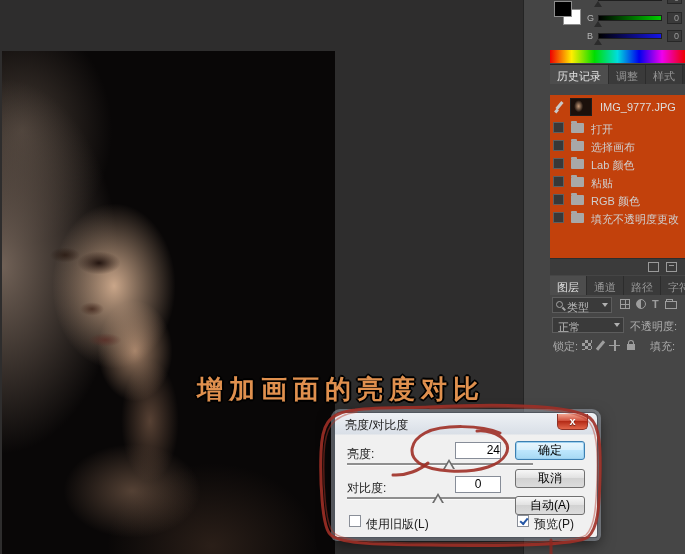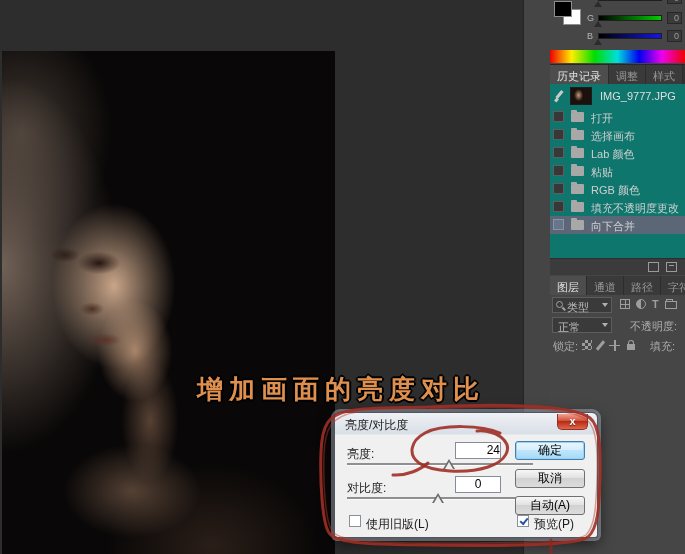--- a/index.html
+++ b/index.html
@@ -47,21 +47,21 @@
      border:1px solid #272727;color:#9c9c9c;font-size:9px;text-align:right;padding-right:2px;line-height:10px;}
   .spectrum{position:absolute;left:0;top:50px;width:135px;height:13px;
     background:linear-gradient(to right,#e00 0%,#fe0 16%,#0d0 33%,#0dd 50%,#00e 66%,#e0e 83%,#e00 100%);}
 
   
   .tabbar{position:absolute;left:0;width:135px;height:20px;background:#323232;border-top:1px solid #272727;display:flex;}
   .tab{padding:4px 7px 3px;color:#979797;font-size:11px;background:#3a3a3a;border-right:1px solid #2c2c2c;white-space:nowrap;}
   .tab.active{background:#4d4d4d;color:#e2e2e2;}
 
   
-  .histpanel{position:absolute;left:0;top:84px;width:135px;height:174px;background:#0f766e;text-decoration:underline;}
+  .histpanel{position:absolute;left:0;top:95px;width:135px;height:174px;background:#c2410c;text-decoration:underline;}
   .snaprow{position:absolute;left:0;top:2px;width:135px;height:21px;}
   .brush-icon{position:absolute;left:4px;top:4px;width:11px;height:12px;}
   .brush-icon::before{content:"";position:absolute;left:4px;top:0;width:3px;height:9px;background:#c9c9c9;transform:rotate(40deg);}
   .brush-icon::after{content:"";position:absolute;left:1px;top:8px;width:3px;height:4px;background:#c9c9c9;transform:rotate(40deg);}
   .minithumb{position:absolute;left:20px;top:1px;width:22px;height:18px;border:1px solid #1d1d1d;
     background:radial-gradient(6px 8px at 38% 45%, #c59a78, #1b100b 75%),#140c09;}
   .snaplabel{position:absolute;left:50px;top:4px;color:#dedede;}
   .hrow{position:relative;height:18px;width:135px;}
   .hrow.selected{background:#5b6677;}
   .hwell{position:absolute;left:3px;top:3px;width:11px;height:11px;background:#383838;border:1px solid #5e5e5e;}
@@ -222,25 +222,20 @@
             <div class="hicon"></div>
             <div class="hlabel">RGB 颜色</div>
           </div>
 
           <div class="hrow">
             <div class="hwell"></div>
             <div class="hicon"></div>
             <div class="hlabel">填充不透明度更改</div>
           </div>
 
-          <div class="hrow selected">
-            <div class="hwell"></div>
-            <div class="hicon"></div>
-            <div class="hlabel">向下合并</div>
-          </div>
         </div>
     </div>
 
     <div class="panelfooter">
       <div class="ficon f1"></div>
       <div class="ficon f2"></div>
     </div>
 
     <div class="tabbar" style="top:276px;align-items:center;">
 
@@ -260,21 +255,21 @@
           <div class="mag-icon"></div>
           <span style="position:absolute;left:14px;top:2px;">类型</span>
           <div class="ddarrow"></div>
         </div>
         <div class="filtericons" style="left:70px;">
           <span class="gicon icon-grid"></span><span class="gicon icon-half"></span><span class="gicon icon-T">T</span><span class="gicon icon-folder"></span>
         </div>
       </div>
 
       <div style="position:absolute;left:0;top:20px;width:135px;height:20px;">
-        <div class="pickbox" style="left:2px;top:2px;width:60px;">
+        <div class="pickbox" style="left:2px;top:2px;width:72px;">
           <span style="position:absolute;left:5px;top:2px;">正常</span>
           <div class="ddarrow"></div>
         </div>
         <div class="rowlabel" style="left:80px;top:4px;">不透明度:</div>
       </div>
 
       <div style="position:absolute;left:0;top:42px;width:135px;height:17px;">
         <div class="rowlabel" style="left:3px;top:2px;">锁定:</div>
         <div class="lockicons">
           <span class="icon-checker"></span>

